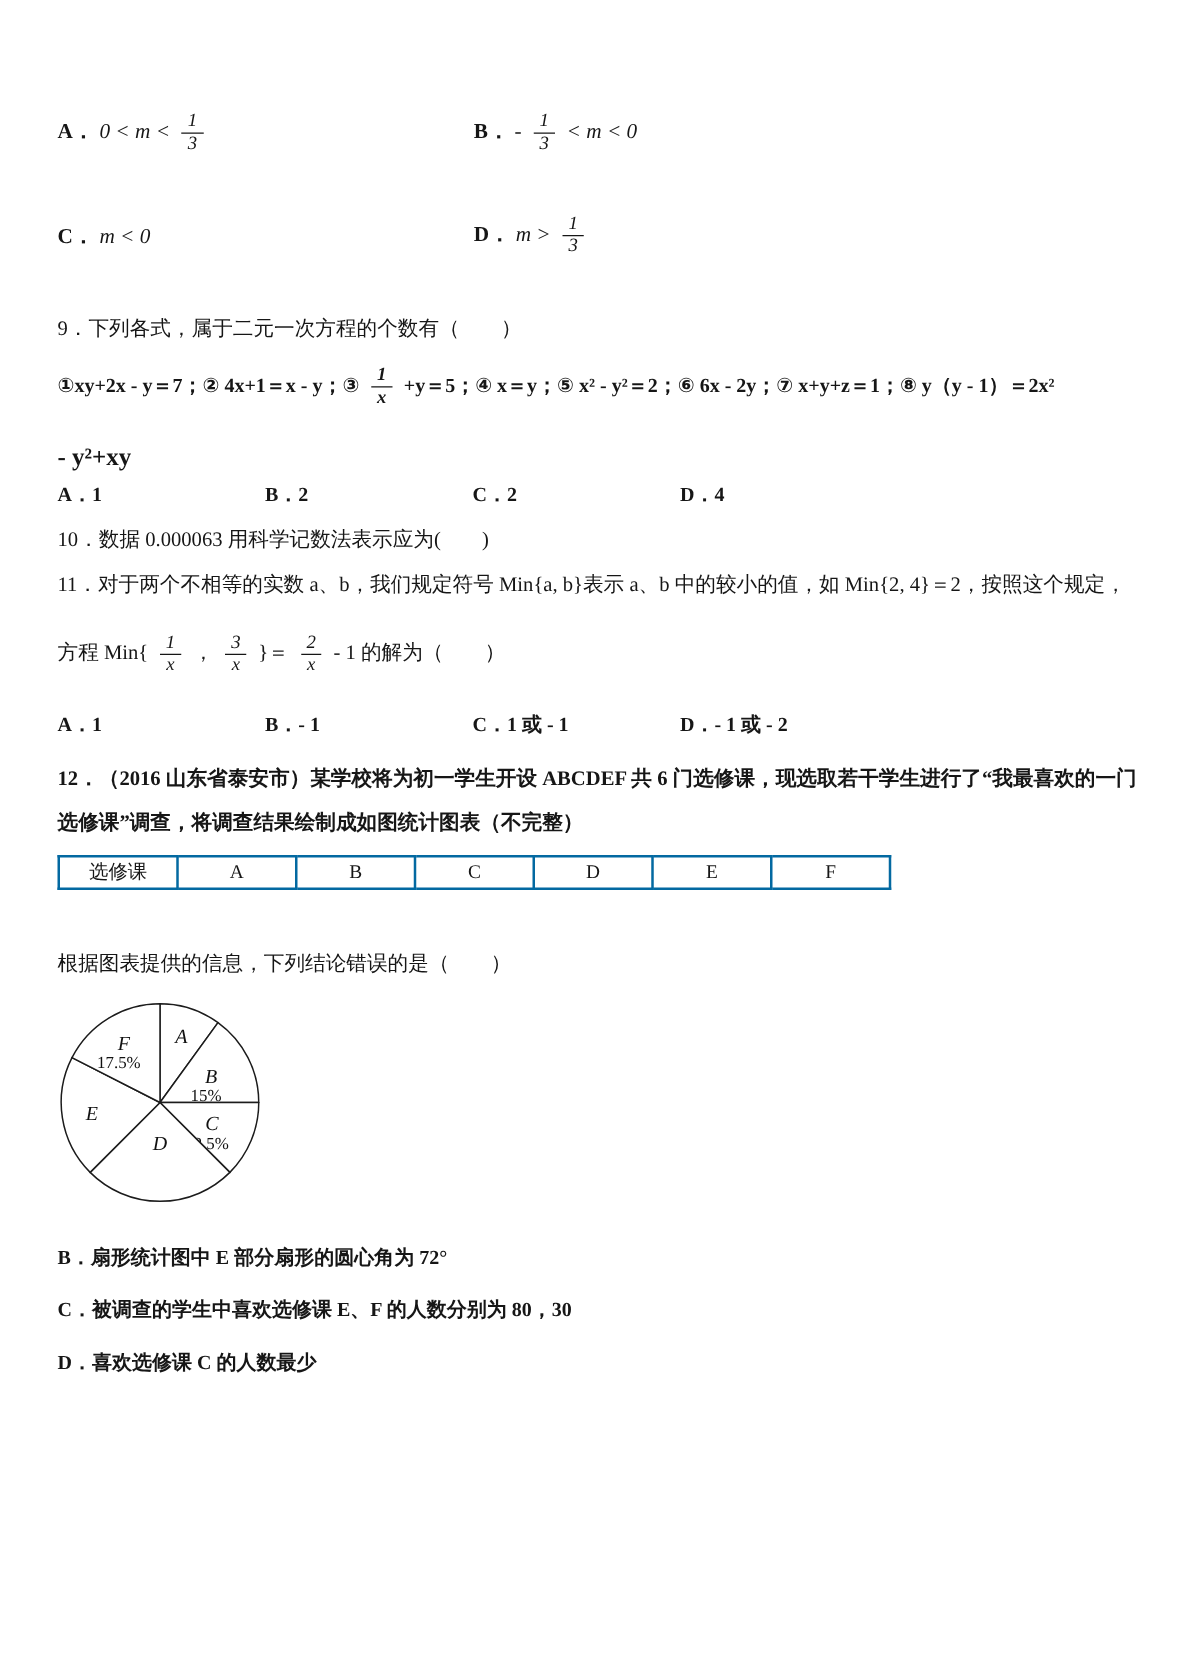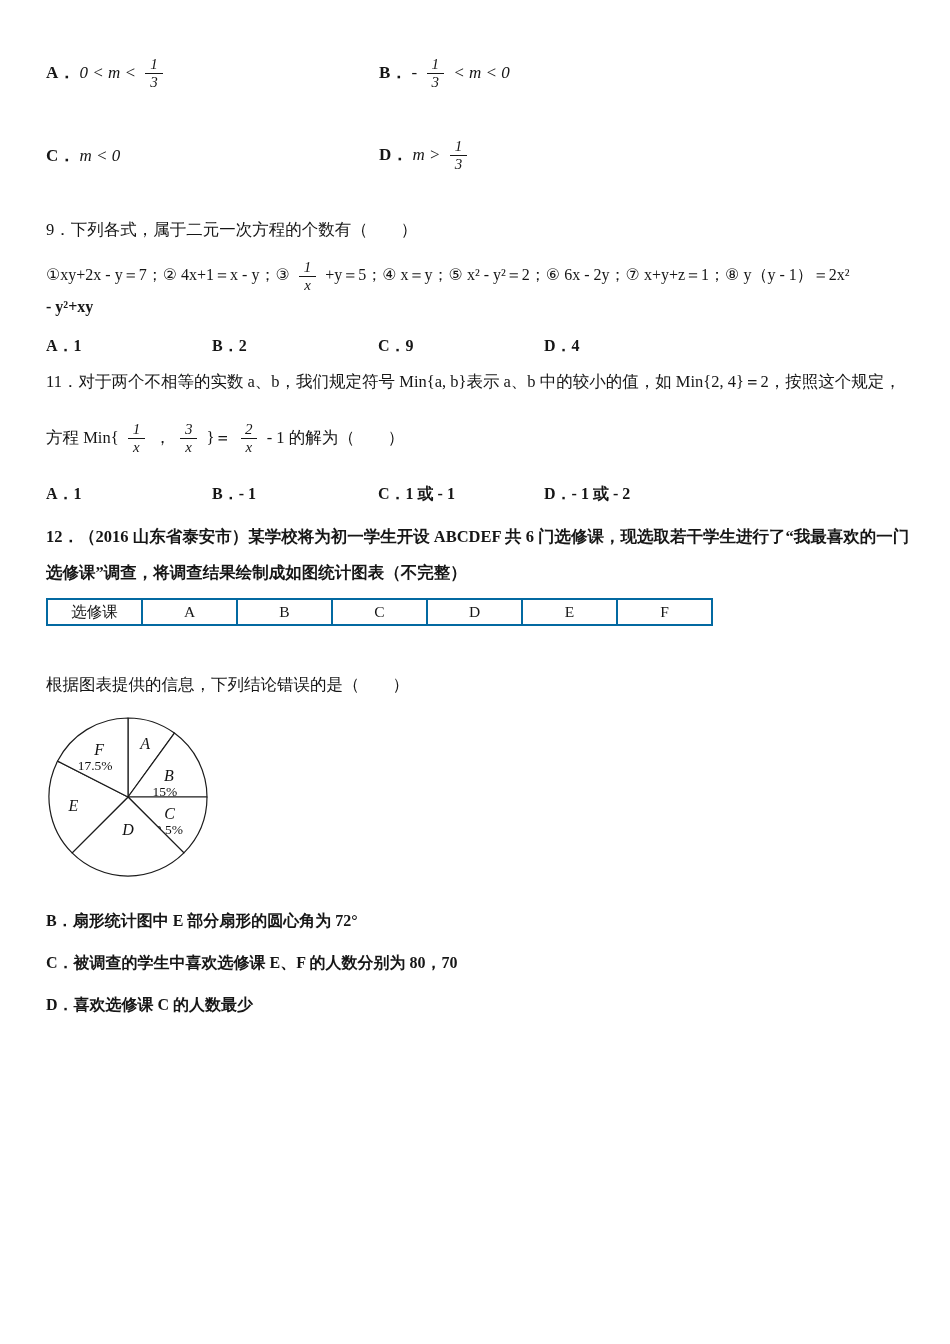--- a/index.html
+++ b/index.html
@@ -5,21 +5,21 @@
   * { box-sizing: border-box; }
   html, body { margin: 0; padding: 0; }
   body {
     width: 950px;
     height: 1344px;
     background: #ffffff;
     color: #161616;
     font-family: "Liberation Serif", "DejaVu Sans", serif;
     font-size: 17px;
   }
-  .page { padding: 56px 40px 0 46px; }
+  .page { padding: 89px 40px 0 46px; }
 
   
   .opt-label { font-weight: bold; }
   .math { font-style: italic; font-family: "Liberation Serif", "DejaVu Serif", serif; }
   .frac {
     display: inline-flex; flex-direction: column; align-items: center;
     vertical-align: middle; line-height: 1.15; font-size: 15px; margin: 0 5px;
     font-family: "Liberation Serif", "DejaVu Serif", serif; font-style: italic;
   }
   .frac .num { padding: 0 5px; }
@@ -32,22 +32,22 @@
   sup { font-size: 11px; }
 
   
   .q8-row { display: flex; align-items: center; font-size: 17px; }
   .q8-row-1 { margin-bottom: 46px; }
   .q8-row-2 { margin-bottom: 44px; }
   .q8-opt { width: 333px; }
 
   
   .q9-stem { margin-bottom: 16px; }
-  .q9-expr { font-weight: normal; font-size: 16px; line-height: 1.9; margin-bottom: 4px; }
-  .q9-cont { font-weight: bold; font-size: 16px; margin-bottom: 20px; }
+  .q9-expr { font-weight: bold; font-size: 16px; line-height: 1.9; margin-bottom: 28px; }
+  .q9-cont { font-weight: bold; font-size: 20px; margin-bottom: 8px; }
   .q9-opts { margin-bottom: 12px; }
 
   
   .q10-stem { margin-bottom: 10px; }
   .q10-opts { margin-bottom: 14px; }
 
   
   .q11-stem { margin-bottom: 26px; }
   .q11-eq { font-size: 16.5px; margin-bottom: 28px; }
   .q11-opts { margin-bottom: 14px; }
@@ -120,24 +120,25 @@
     <span class="frac">
       <span class="num">1</span>
       <span class="den">x</span>
     </span>
     <span>+y＝5；④ x＝y；⑤ x² - y²＝2；⑥ 6x - 2y；⑦ x+y+z＝1；⑧ y（y - 1）＝2x²</span>
   </div>
   <div class="q9-cont">- y²+xy</div>
   <div class="opts-row q9-opts">
     <span class="opt-cell">A．1</span>
     <span class="opt-cell">B．2</span>
-    <span class="opt-cell">C．9</span>
+    <span class="opt-cell">C．2</span>
     <span class="opt-cell">D．4</span>
   </div>
 
+  <div class="stem q10-stem">10．数据 0.000063 用科学记数法表示应为(　　)</div>
 
   <div class="stem q11-stem">11．对于两个不相等的实数 a、b，我们规定符号 Min{a, b}表示 a、b 中的较小的值，如 Min{2, 4}＝2，按照这个规定，</div>
   <div class="q11-eq">
     <span>方程 Min{</span>
     <span class="frac">
       <span class="num">1</span>
       <span class="den">x</span>
     </span>
     <span>，</span>
     <span class="frac">
@@ -191,17 +192,17 @@
         <path d="M88,85 L32.1,140.9 A79,79 0 0 1 17.6,49.1 Z" class="slice"></path>
         <text x="33.4" y="98.7" class="slice-letter">E</text>
         <path d="M88,85 L17.6,49.1 A79,79 0 0 1 88.0,6.0 Z" class="slice"></path>
         <text x="59.1" y="42.8" class="slice-letter">F</text>
         <text x="55.1" y="57.8" class="slice-pct">17.5%</text>
       </svg>
   </div>
 
   <div>
     <div class="final-opt">B．扇形统计图中 E 部分扇形的圆心角为 72°</div>
-    <div class="final-opt">C．被调查的学生中喜欢选修课 E、F 的人数分别为 80，70</div>
+    <div class="final-opt">C．被调查的学生中喜欢选修课 E、F 的人数分别为 80，30</div>
     <div class="final-opt">D．喜欢选修课 C 的人数最少</div>
   </div>
 
 </div>
 
 </body></html>

